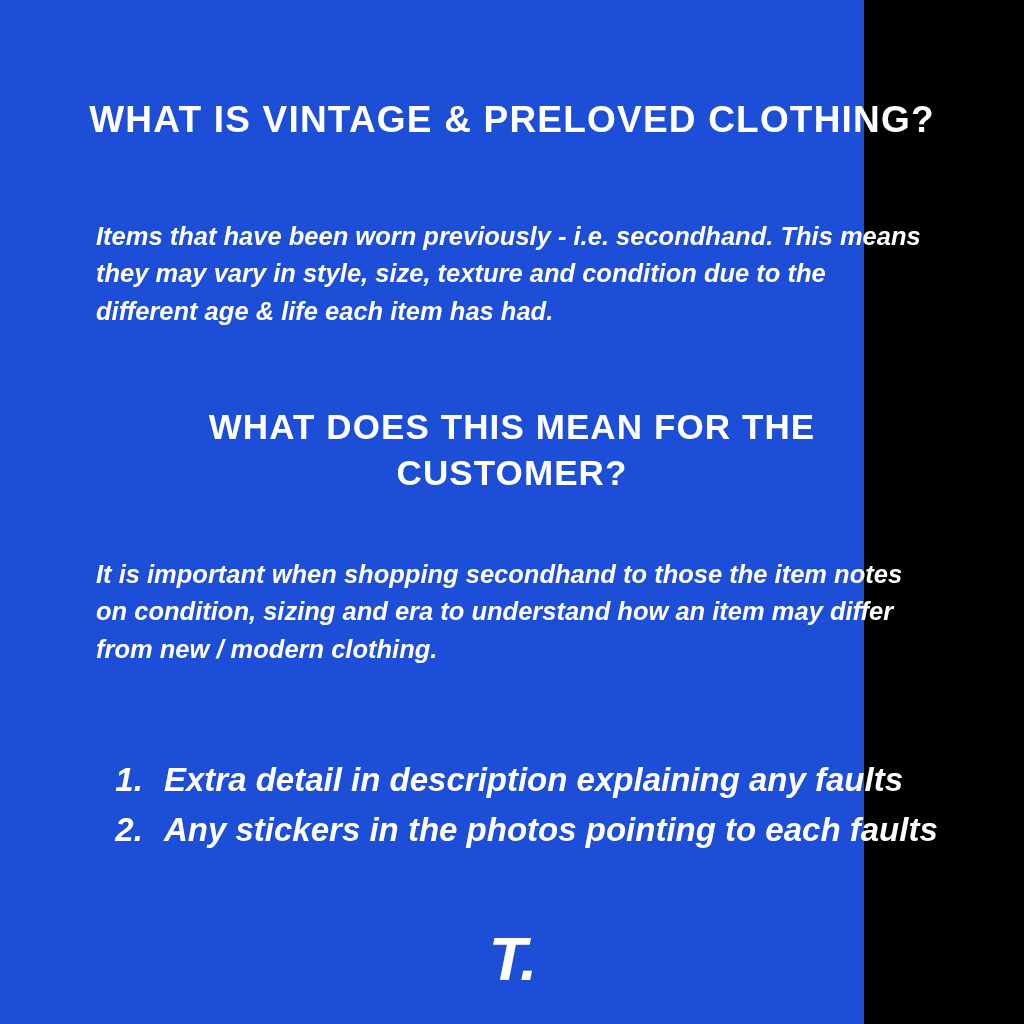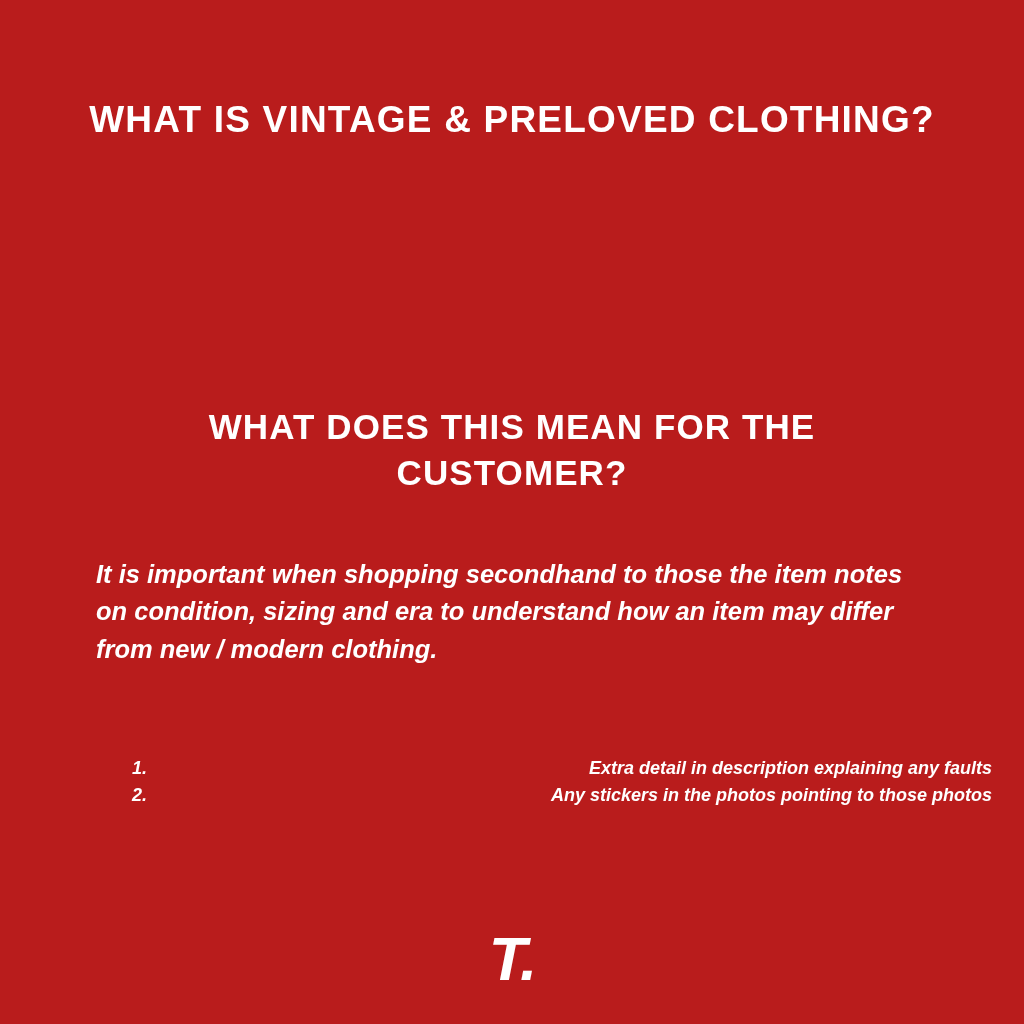--- a/index.html
+++ b/index.html
@@ -10,23 +10,23 @@
   body {
     width: 1024px;
     height: 1024px;
     overflow: hidden;
     font-family: "Liberation Sans", sans-serif;
     color: #ffffff;
     -webkit-font-smoothing: antialiased;
   }
   .page {
     position: relative;
-    width: 1024px;
+    width: 864px;
     height: 1024px;
-    background: #b91c1c;
+    background: #1d4ed8;
     box-sizing: border-box;
   }
   .heading {
     font-weight: bold;
     font-style: normal;
     text-align: center;
     letter-spacing: 0.5px;
     line-height: 1.16;
     color: #ffffff;
   }
@@ -77,24 +77,23 @@
     top: 755px;
     left: 96px;
     width: 840px;
     margin: 0;
     padding-left: 56px;
     list-style-position: outside;
   }
   ol.checklist li {
     font-style: italic;
     font-weight: bold;
-    font-size: 18px;
+    font-size: 33px;
     line-height: 1.5;
     padding-left: 12px;
-    text-align: right;
   }
   .logo {
     position: absolute;
     left: 0;
     top: 928px;
     width: 1024px;
     text-align: center;
     font-weight: bold;
     font-style: italic;
     font-size: 62px;
@@ -103,26 +102,27 @@
     line-height: 1;
   }
 </style>
 </head>
 <body>
 
 <div class="page">
 
   <h1 class="heading" id="h1">WHAT IS VINTAGE &amp; PRELOVED CLOTHING?</h1>
 
+  <p class="body-text" id="p1">Items that have been worn previously - i.e. secondhand. This means they may vary in style, size, texture and condition due to the different age &amp; life each item has had.</p>
 
   <h2 class="heading" id="h2">WHAT DOES THIS MEAN FOR THE CUSTOMER?</h2>
 
   <p class="body-text" id="p2">It is important when shopping secondhand to those the item notes on condition, sizing and era to understand how an item may differ from new / modern clothing.</p>
 
 
   <ol class="checklist">
     <li>Extra detail in description explaining any faults</li>
-    <li>Any stickers in the photos pointing to those photos</li>
+    <li>Any stickers in the photos pointing to each faults</li>
   </ol>
 
   <div class="logo">T.</div>
 
 </div>
 
 </body></html>

